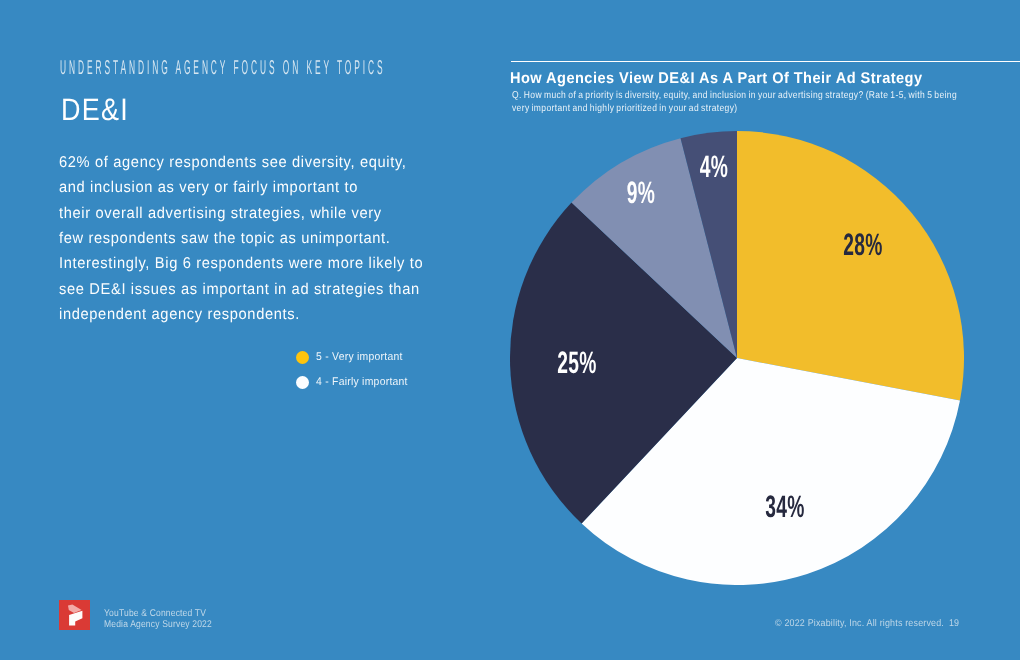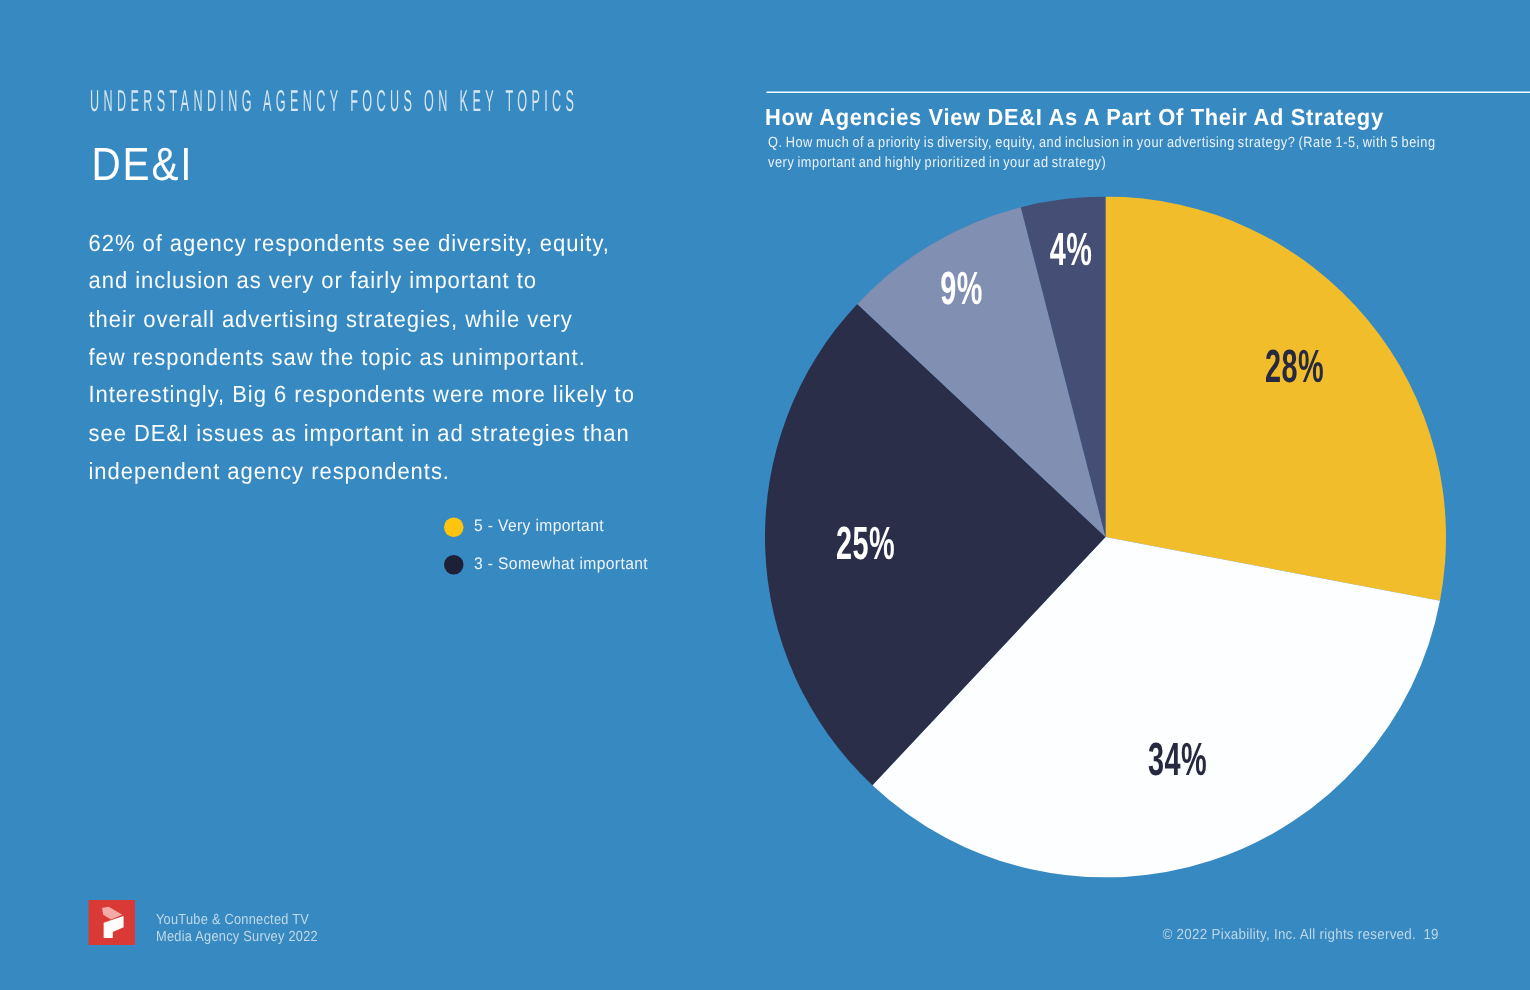--- a/index.html
+++ b/index.html
@@ -28,21 +28,21 @@
   }
   .body-copy{
     position:absolute;left:59.3px;top:150px;width:460px;
     font-size:15.6px;line-height:25.35px;color:#fbfdfe;
     font-weight:400;letter-spacing:0.69px;white-space:nowrap;
     transform:scaleX(0.94) translateZ(0);transform-origin:0 0;
   }
 
   
   .legend{position:absolute;left:295.6px;top:345.2px;}
-  .legend-row{display:flex;align-items:flex-start;height:25.2px;}
+  .legend-row{display:flex;align-items:center;height:25.2px;}
   .legend-dot{width:13px;height:13px;border-radius:50%;flex:0 0 auto;}
   .legend-label{
     margin-left:7.1px;font-size:11.2px;color:#eef5fa;letter-spacing:0.27px;
     white-space:nowrap;display:inline-block;position:relative;top:-0.7px;
     transform:scaleX(0.93) translateZ(0);transform-origin:0 50%;
   }
 
   
   .rule{position:absolute;left:510.8px;top:60.5px;width:510px;height:1.5px;background:#ffffff;}
   .chart-title{
@@ -101,22 +101,22 @@
       <div class="copy-line">see DE&amp;I issues as important in ad strategies than</div>
       <div class="copy-line">independent agency respondents.</div>
     </div>
 
   <div class="legend">
       <div class="legend-row">
         <span class="legend-dot" style="background: rgb(255, 196, 13);"></span>
         <span class="legend-label">5 - Very important</span>
       </div>
       <div class="legend-row">
-        <span class="legend-dot" style="background: rgb(29, 32, 54);"></span>
-        <span class="legend-label">3 - Somewhat important</span>
+        <span class="legend-dot" style="background: rgb(251, 253, 255);"></span>
+        <span class="legend-label">4 - Fairly important</span>
       </div>
     </div>
 
   <div class="rule"></div>
   <div class="chart-title">How Agencies View DE&amp;I As A Part Of Their Ad Strategy</div>
   <div class="chart-sub">
       <div>Q. How much of a priority is diversity, equity, and inclusion in your advertising strategy? (Rate 1-5, with 5 being</div>
       <div>very important and highly prioritized in your ad strategy)</div>
     </div>
 

